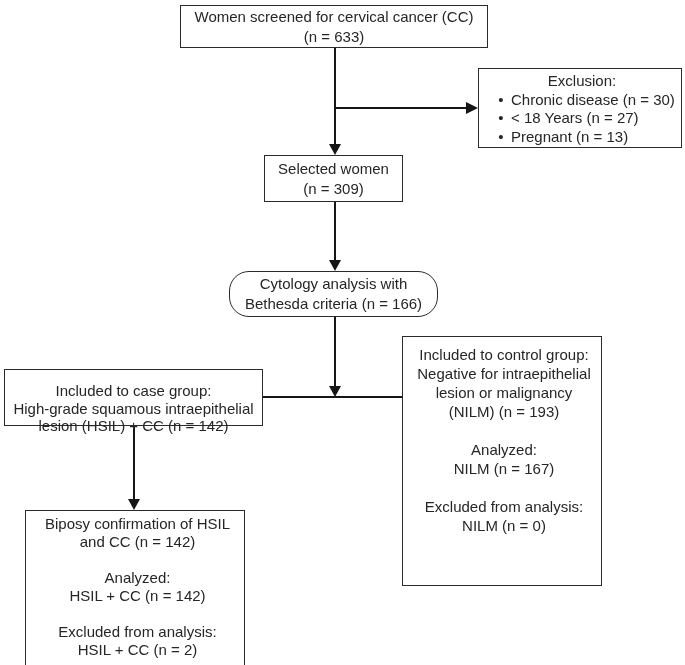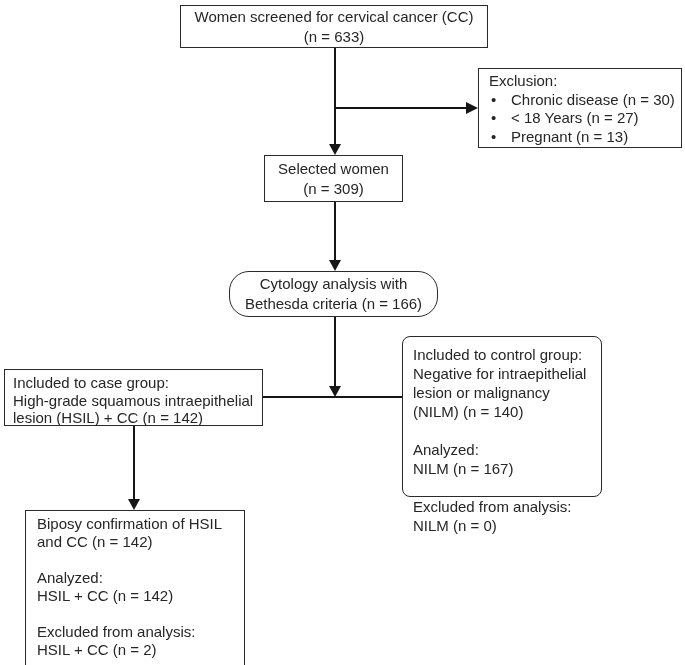--- a/index.html
+++ b/index.html
@@ -23,37 +23,38 @@
   svg.connectors line { stroke: #161616; stroke-width: 2; }
   svg.connectors polygon { fill: #161616; }
 
   .box {
     position: absolute;
     background: #ffffff;
     border: 1.6px solid #2a2a2a;
     font-size: 15px;
     line-height: 19px;
     color: #262626;
+    text-align: center;
   }
   .box.tc {
     display: flex;
     flex-direction: column;
     justify-content: center;
     align-items: center;
     text-align: center;
     line-height: 20px;
   }
   .ln { white-space: nowrap; }
 
   #box-screened  { left: 180px; top: 5px;   width: 308px; height: 43px; }
   #box-exclusion { left: 478px; top: 68px;  width: 204px; height: 80px; padding: 3px 6px 3px 10px; line-height: 18.5px; }
   #box-selected  { left: 264px; top: 155px; width: 139px; height: 47px; }
   #box-cytology  { left: 229px; top: 271px; width: 209px; height: 46px; border-radius: 20px; }
-  #box-case      { left: 4px;   top: 369px; width: 259px; height: 57px; padding: 4px 8px; line-height: 17.5px; }
-  #box-control   { left: 402px; top: 336px; width: 200px; height: 161px; padding: 8px 6px 8px 10px; border-radius: 8px; }
+  #box-case      { left: 4px;   top: 369px; width: 259px; height: 57px; padding: 12px 8px; line-height: 17.5px; }
+  #box-control   { left: 402px; top: 336px; width: 200px; height: 250px; padding: 8px 6px 8px 10px; }
   #box-biopsy    { left: 25px;  top: 510px; width: 220px; height: 157px; padding: 4px 6px 4px 11px; line-height: 18px; }
 
   #box-control .para + .para { margin-top: 19px; }
   #box-biopsy  .para + .para { margin-top: 18px; }
 
   .bullet-row { display: flex; }
   .dot { width: 22px; flex: 0 0 22px; padding-left: 2px; }
   .dot::before { content: "\2022"; }
 </style>
 </head>
@@ -115,21 +116,21 @@
     <div class="ln">Included to case group:</div>
     <div class="ln">High-grade squamous intraepithelial</div>
     <div class="ln">lesion (HSIL) + CC (n = 142)</div>
   </div>
 
   <div class="box" id="box-control">
     <div class="para">
       <div class="ln">Included to control group:</div>
       <div class="ln">Negative for intraepithelial</div>
       <div class="ln">lesion or malignancy</div>
-      <div class="ln">(NILM) (n = 140)</div>
+      <div class="ln">(NILM) (n = 193)</div>
     </div>
     <div class="para">
       <div class="ln">Analyzed:</div>
       <div class="ln">NILM (n = 167)</div>
     </div>
     <div class="para">
       <div class="ln">Excluded from analysis:</div>
       <div class="ln">NILM (n = 0)</div>
     </div>
   </div>

